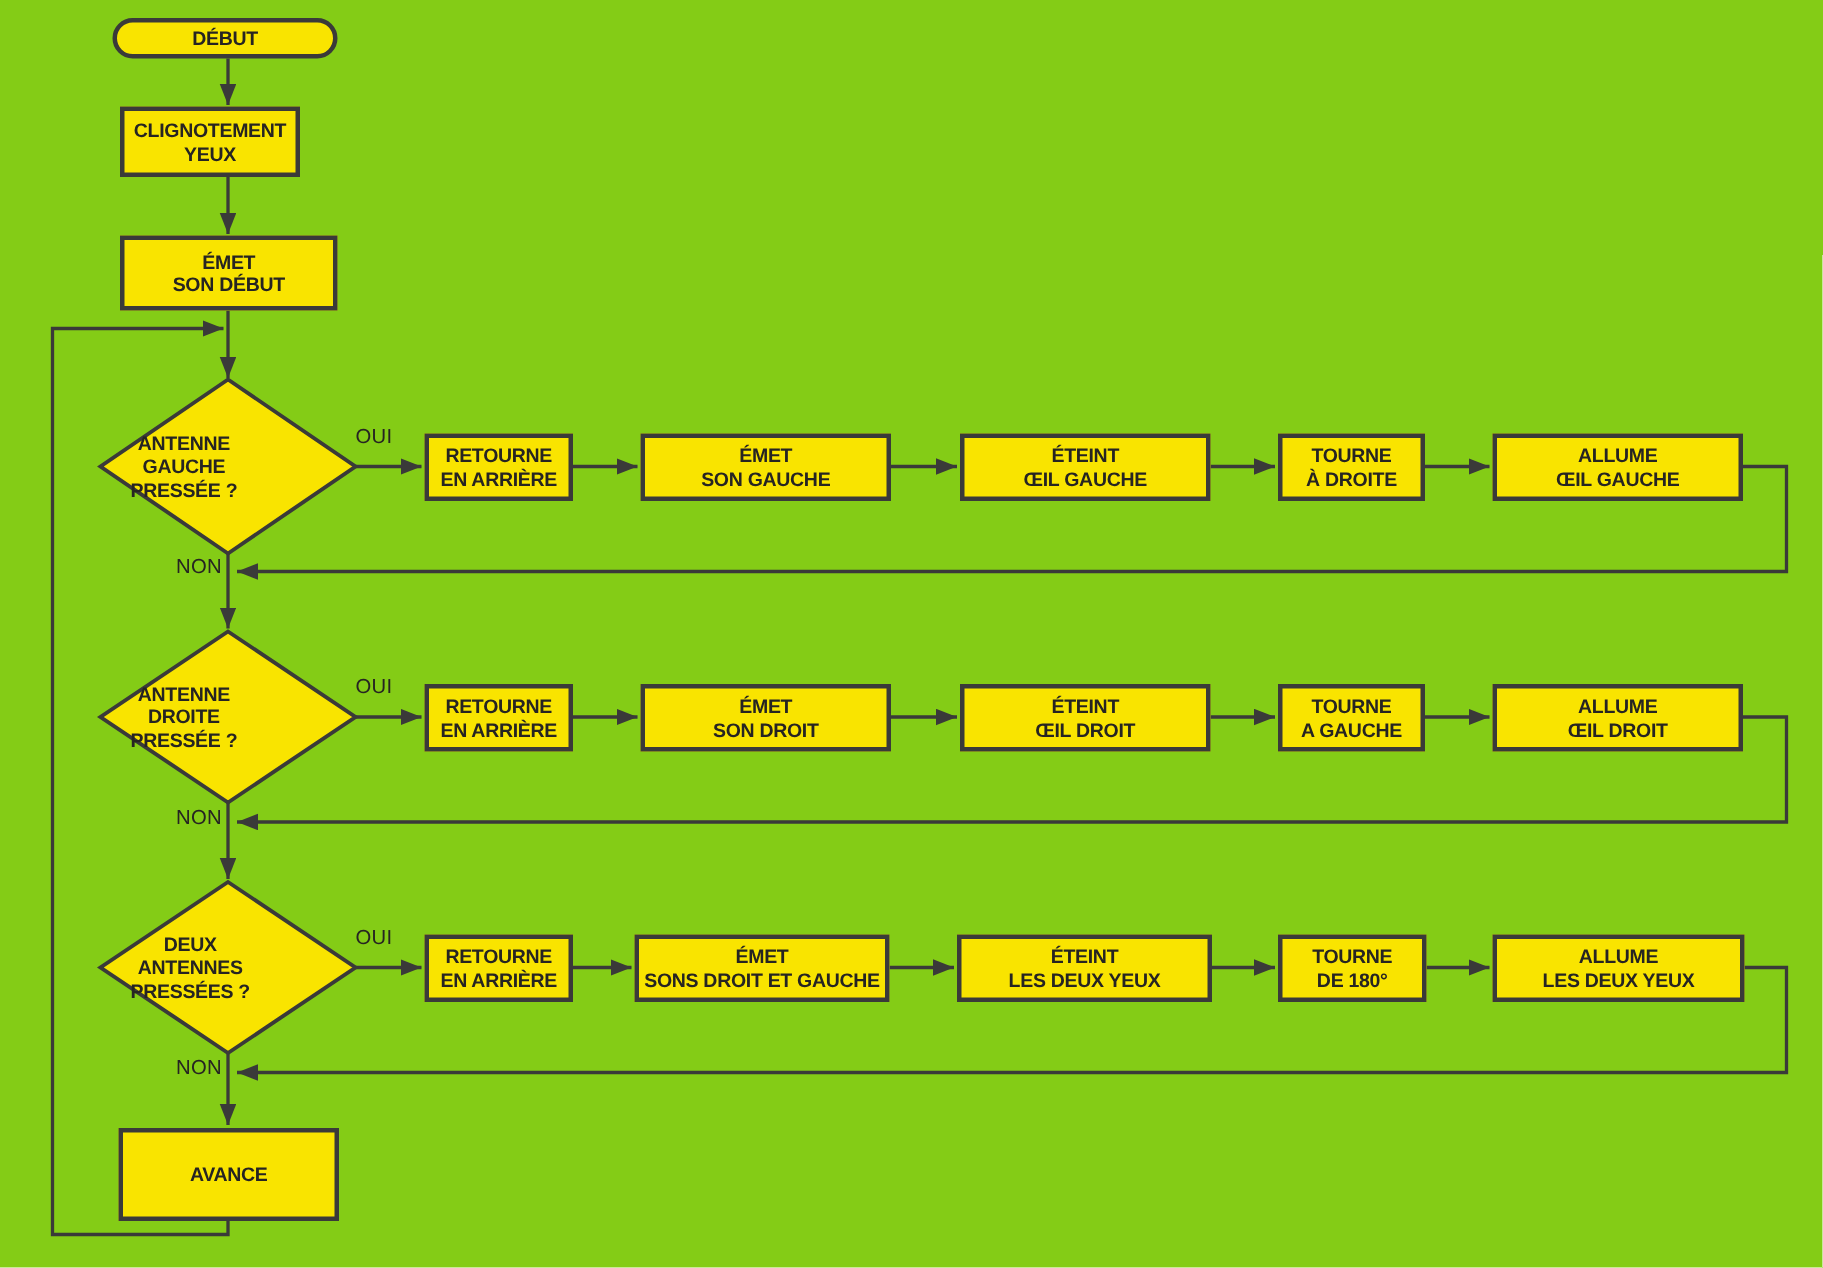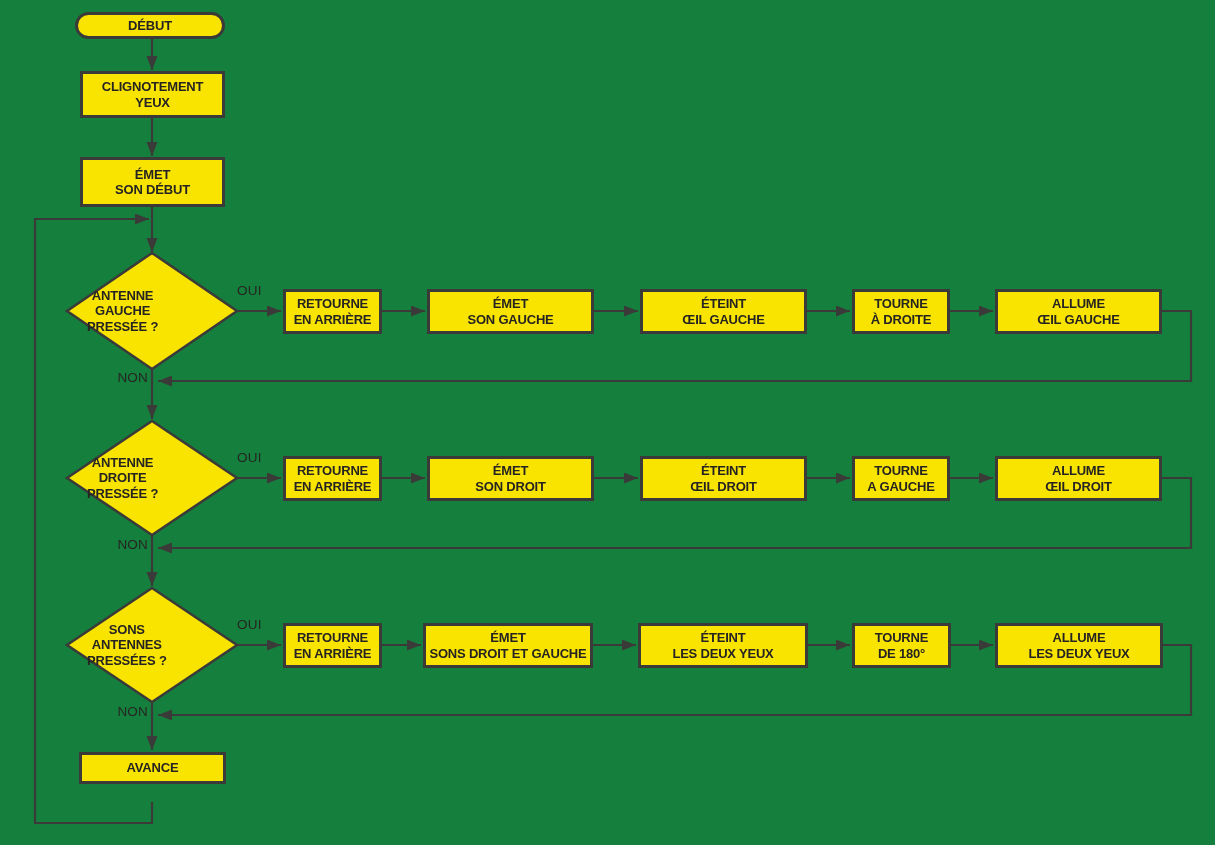--- a/index.html
+++ b/index.html
@@ -1,19 +1,19 @@
 <!DOCTYPE html>
 <html><head>
 <meta charset="utf-8">
 <style>
   html,body{margin:0;padding:0;background:#ffffff;}
   .stage{
     position:relative;
     width:1215px;height:845px;
-    background:#15803d;
+    background:#84cc16;
     font-family:"Liberation Sans","DejaVu Sans",sans-serif;
     overflow:hidden;
   }
   .wires{position:absolute;left:0;top:0;width:1215px;height:845px;z-index:1;}
   .wires polyline, .wires line{fill:none;stroke:#3a3a39;stroke-width:2.2;}
   .wires polygon.diamond{fill:#f9e400;stroke:#3a3a39;stroke-width:2.6;}
   .node{
     position:absolute;z-index:2;box-sizing:border-box;
     background:#f9e400;border:3px solid #3a3a39;
     display:flex;align-items:center;justify-content:center;
@@ -79,41 +79,41 @@
 
     <polygon class="diamond" points="152,253 237,311 152,369 67,311"></polygon>
     <polygon class="diamond" points="152,421 237,478 152,535 67,478"></polygon>
     <polygon class="diamond" points="152,588 237,645 152,702 67,645"></polygon>
   </svg>
 
   <div class="node pill" style="left:75px;top:12px;width:150px;height:27px;">
     <span class="lbl">DÉBUT</span>
   </div>
 
-  <div class="node" style="left:80px;top:71px;width:145px;height:47px;">
+  <div class="node" style="left:80px;top:71px;width:120px;height:47px;">
     <span class="lbl">CLIGNOTEMENT
 YEUX</span>
   </div>
   <div class="node" style="left:80px;top:157px;width:145px;height:50px;">
     <span class="lbl">ÉMET
 SON DÉBUT</span>
   </div>
 
   <div class="dtext" style="left:87px;top:285px;width:130px;height:52px;">
     <span class="lbl">ANTENNE
 GAUCHE
 PRESSÉE ?</span>
   </div>
   <div class="dtext" style="left:87px;top:452px;width:130px;height:52px;">
     <span class="lbl">ANTENNE
 DROITE
 PRESSÉE ?</span>
   </div>
   <div class="dtext" style="left:87px;top:619px;width:130px;height:52px;">
-    <span class="lbl">SONS
+    <span class="lbl">DEUX
 ANTENNES
 PRESSÉES ?</span>
   </div>
 
   <div class="wire-label" style="left:237px;top:283px;">OUI</div>
   <div class="wire-label" style="left:106px;top:370px;width:42px;text-align:right;">NON</div>
   <div class="wire-label" style="left:237px;top:450px;">OUI</div>
   <div class="wire-label" style="left:106px;top:537px;width:42px;text-align:right;">NON</div>
   <div class="wire-label" style="left:237px;top:617px;">OUI</div>
   <div class="wire-label" style="left:106px;top:704px;width:42px;text-align:right;">NON</div>
@@ -174,17 +174,17 @@
   </div>
   <div class="node" style="left:852px;top:623px;width:99px;height:45px;">
     <span class="lbl">TOURNE
 DE 180°</span>
   </div>
   <div class="node" style="left:995px;top:623px;width:168px;height:45px;">
     <span class="lbl">ALLUME
 LES DEUX YEUX</span>
   </div>
 
-  <div class="node" style="left:79px;top:752px;width:147px;height:32px;">
+  <div class="node" style="left:79px;top:752px;width:147px;height:62px;">
     <span class="lbl">AVANCE</span>
   </div>
 
 </div>
 
 </body></html>

